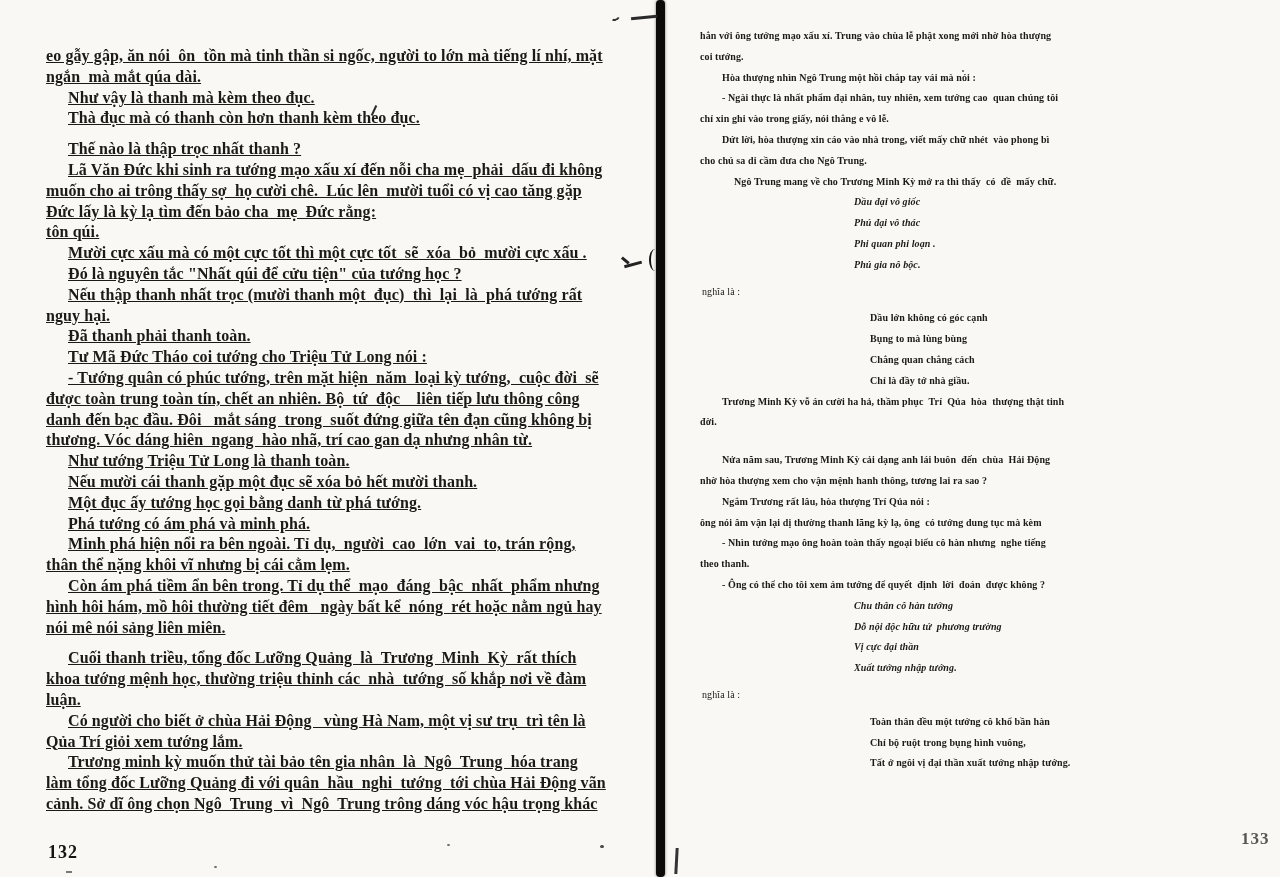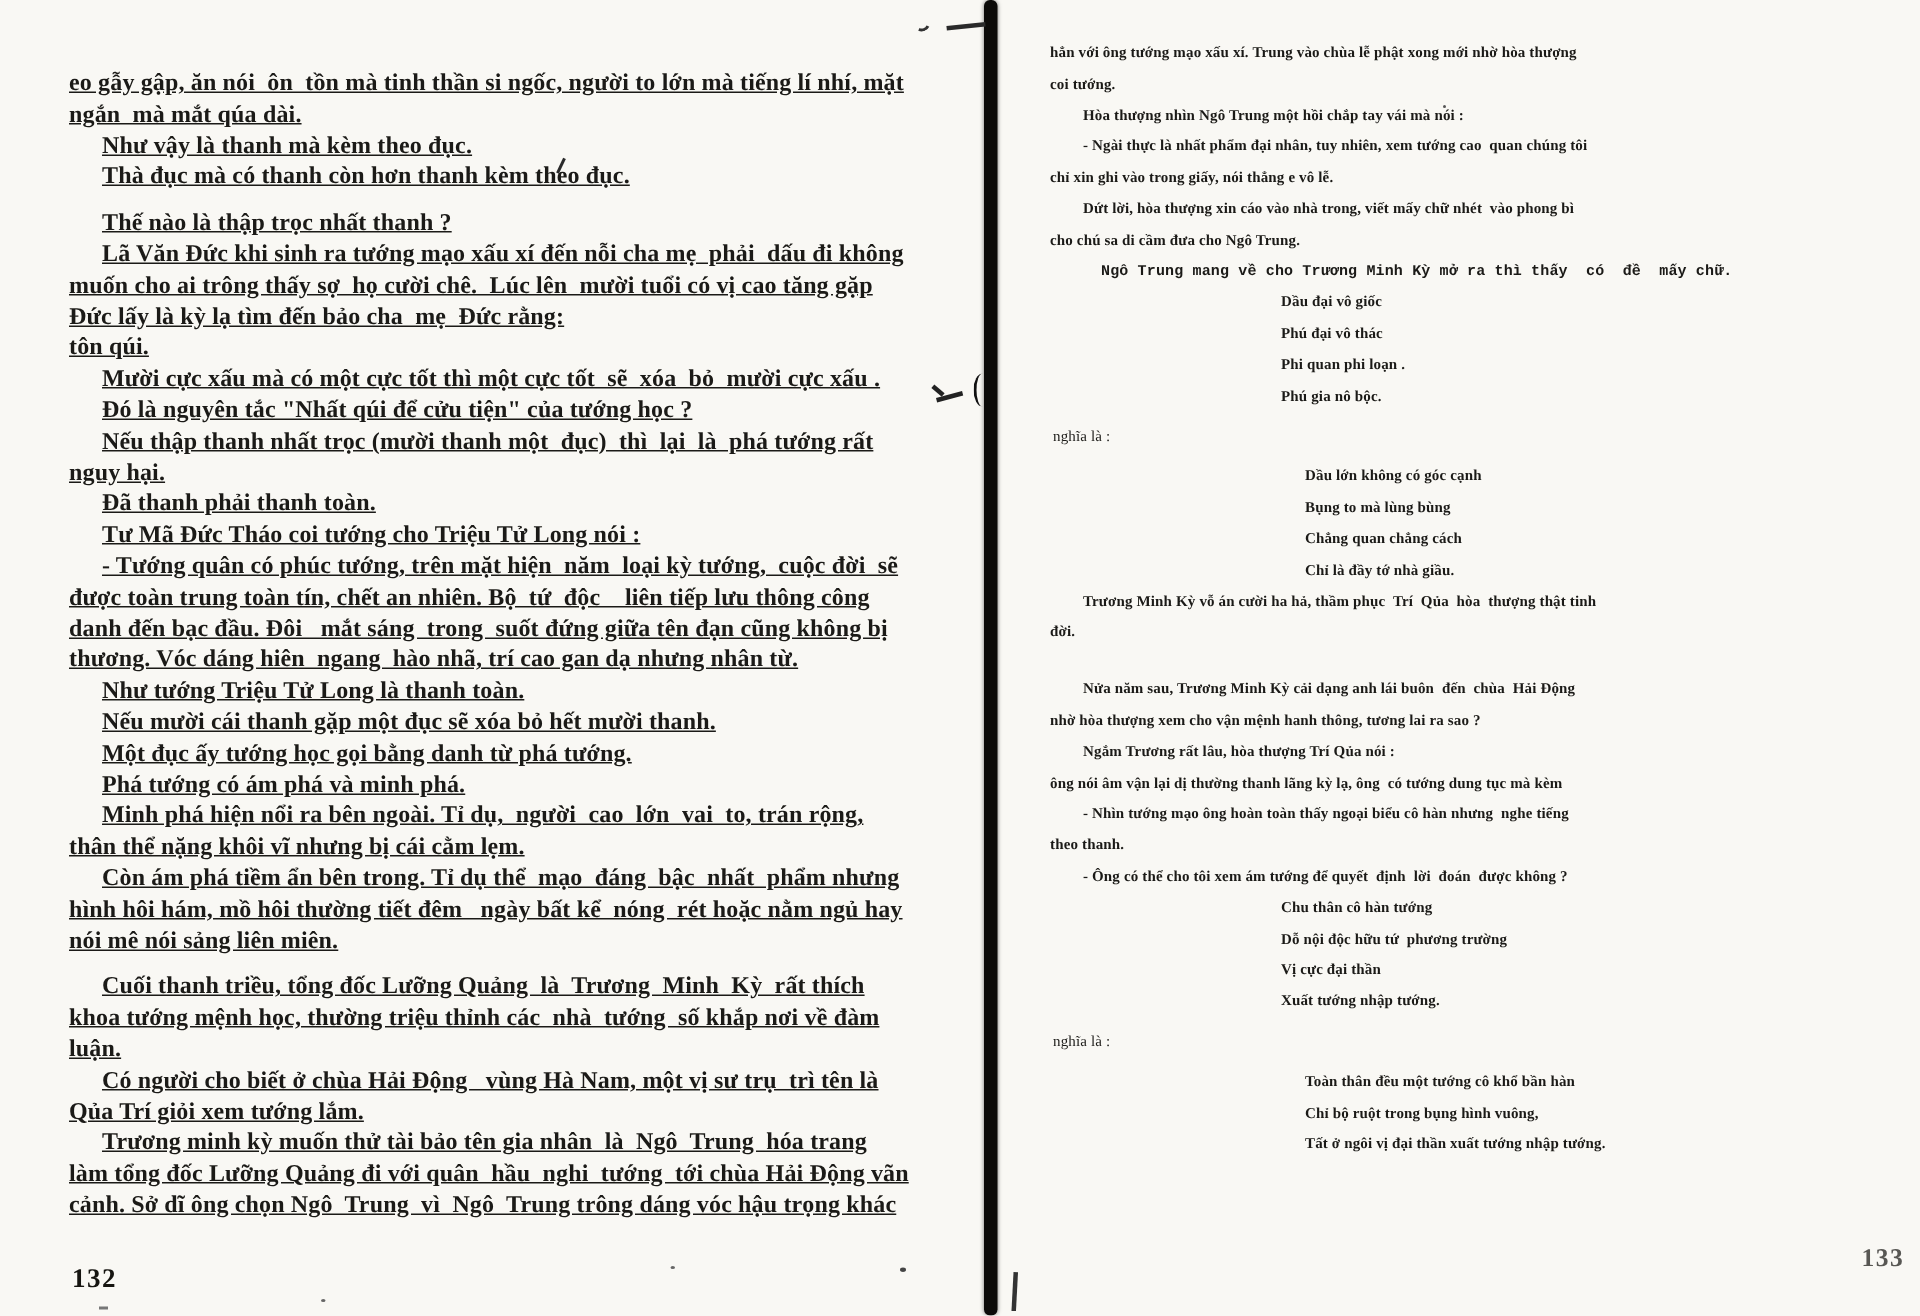--- a/index.html
+++ b/index.html
@@ -13,22 +13,22 @@
   
   .text-col{position:absolute;}
   .page-left-col{left:46px;top:46px;width:604px;text-decoration:underline;}
   .page-right-col{left:700px;top:26px;width:576px;}
   .line{
     white-space:pre;height:20.8px;line-height:20.8px;
     font-size:16px;font-weight:bold;letter-spacing:0.1px;
   }
   .page-right-col .line{font-size:10px;}
   .indent{padding-left:22px;}
-  .indent2{padding-left:34px;font-family:Liberation Mono, monospace;}
-  .poem{padding-left:154px;}
+  .indent2{padding-left:34px;}
+  .poem{padding-left:154px;font-style:italic;}
   .trans{padding-left:170px;}
   .label{padding-left:2px;font-weight:normal;}
   .gap{height:10px;}
   
   .pagenum{position:absolute;font-weight:bold;font-size:18px;letter-spacing:1px;}
   .pagenum-left{left:48px;top:842px;color:#161511;}
   .pagenum-right{left:1241px;top:829px;color:#3c3b38;opacity:.85;font-size:17px;}
   
   .spine{
     position:absolute;left:656px;top:0;width:9px;height:877px;

